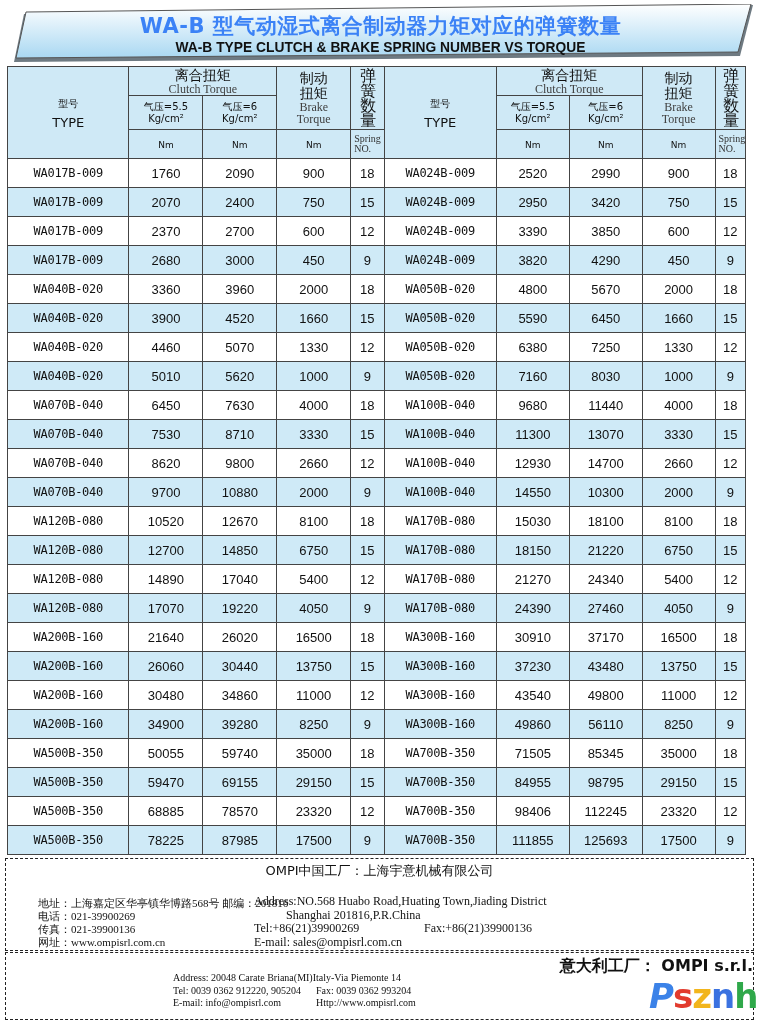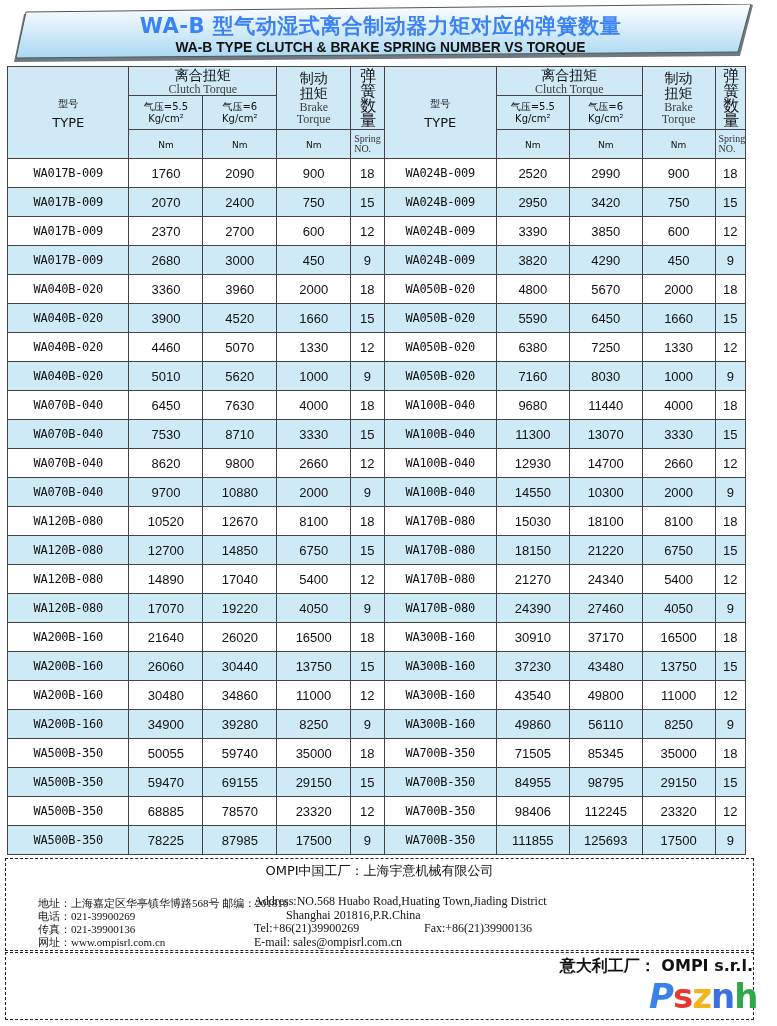--- a/index.html
+++ b/index.html
@@ -468,15 +468,26 @@
     <div style="position:relative">
       <span>Tel:+86(21)39900269</span>
       <span class="fax">Fax:+86(21)39900136</span>
     </div>
     <div>E-mail: sales@ompisrl.com.cn</div>
   </div>
 </div>
 
 <div class="footer2">
   <div class="f2-title">意大利工厂： OMPI s.r.l.</div>
+  <div class="f2-body">
+    <div>Address: 20048 Carate Briana(MI)Italy-Via Piemonte 14</div>
+    <div style="position:relative">
+      <span>Tel: 0039 0362 912220, 905204</span>
+      <span class="col2" style="left:143px">Fax: 0039 0362 993204</span>
+    </div>
+    <div style="position:relative">
+      <span>E-mail: info@ompisrl.com</span>
+      <span class="col2" style="left:143px">Http://www.ompisrl.com</span>
+    </div>
+  </div>
 </div>
 
 <div class="watermark" id="wm"><span style="color: rgb(59, 130, 232); font-style: italic;">P</span><span style="color: rgb(226, 59, 46);">s</span><span style="color: rgb(242, 181, 28);">z</span><span style="color: rgb(59, 114, 224);">n</span><span style="color: rgb(47, 168, 74);">h</span></div>
 
 </body></html>

